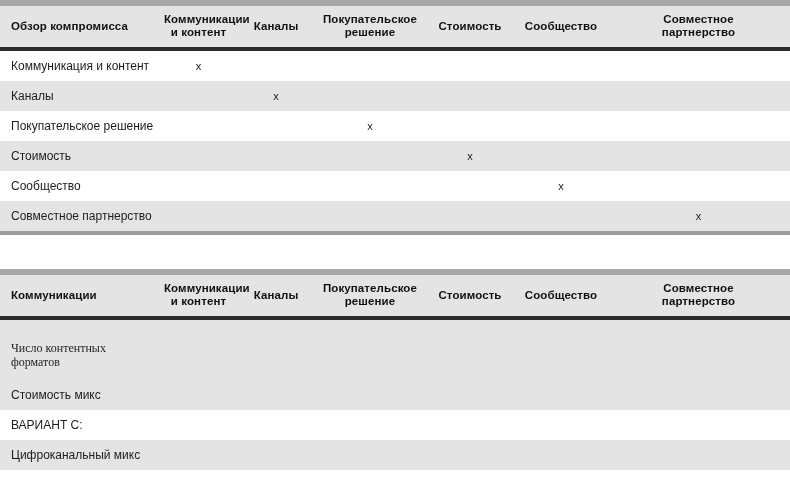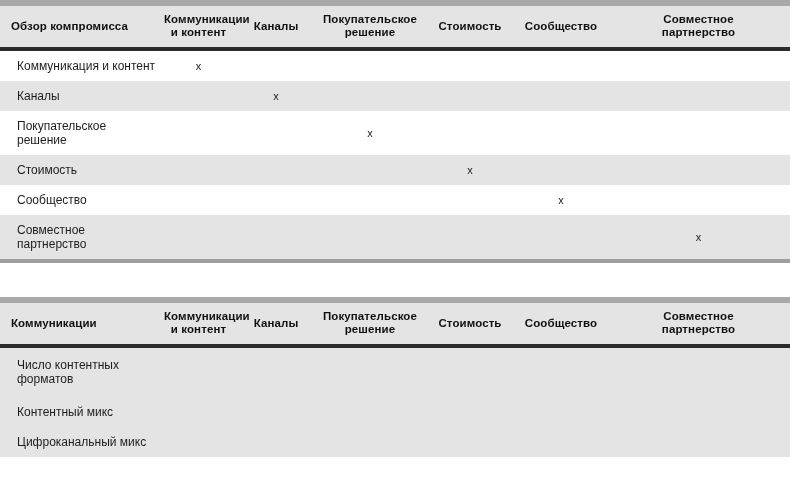--- a/index.html
+++ b/index.html
@@ -65,35 +65,35 @@
     vertical-align: middle;
     line-height: 14px;
   }
   .cell-inner {
     padding: 8px 4px 8px 4px;
     min-height: 14px;
   }
   .cell-first .cell-inner {
     padding-left: 11px;
     text-align: left;
-    margin-left: 6px;
   }
   .cell-mark .cell-inner {
     text-align: center;
     font-size: 11px;
   }
   .row-alt td {
     background: #e4e4e4;
   }
   .row-plain td {
     background: #ffffff;
   }
   .tall .cell-inner {
-    padding-top: 10px;
+    padding-top: 21px;
     padding-bottom: 11px;
+    font-family: Liberation Serif, serif;
   }
   .bottom-rule {
     height: 2px;
     background: #9e9e9e;
   }
   .gap {
     height: 34px;
     background: #ffffff;
   }
   .nowrap-2 {
@@ -359,21 +359,44 @@
           </td>
         <td class="cell-mark">
             <div class="cell-inner"></div>
           </td>
         <td class="cell-mark">
             <div class="cell-inner"></div>
           </td>
       </tr>
       <tr class="body-row row-alt">
         <td class="cell-first">
-            <div class="cell-inner nowrap-2">Контентный микс</div>
+            <div class="cell-inner nowrap-2">Стоимость микс</div>
+          </td>
+        <td class="cell-mark">
+            <div class="cell-inner"></div>
+          </td>
+        <td class="cell-mark">
+            <div class="cell-inner"></div>
+          </td>
+        <td class="cell-mark">
+            <div class="cell-inner"></div>
+          </td>
+        <td class="cell-mark">
+            <div class="cell-inner"></div>
+          </td>
+        <td class="cell-mark">
+            <div class="cell-inner"></div>
+          </td>
+        <td class="cell-mark">
+            <div class="cell-inner"></div>
+          </td>
+      </tr>
+      <tr class="body-row row-plain">
+        <td class="cell-first">
+            <div class="cell-inner nowrap-2">ВАРИАНТ C:</div>
           </td>
         <td class="cell-mark">
             <div class="cell-inner"></div>
           </td>
         <td class="cell-mark">
             <div class="cell-inner"></div>
           </td>
         <td class="cell-mark">
             <div class="cell-inner"></div>
           </td>

